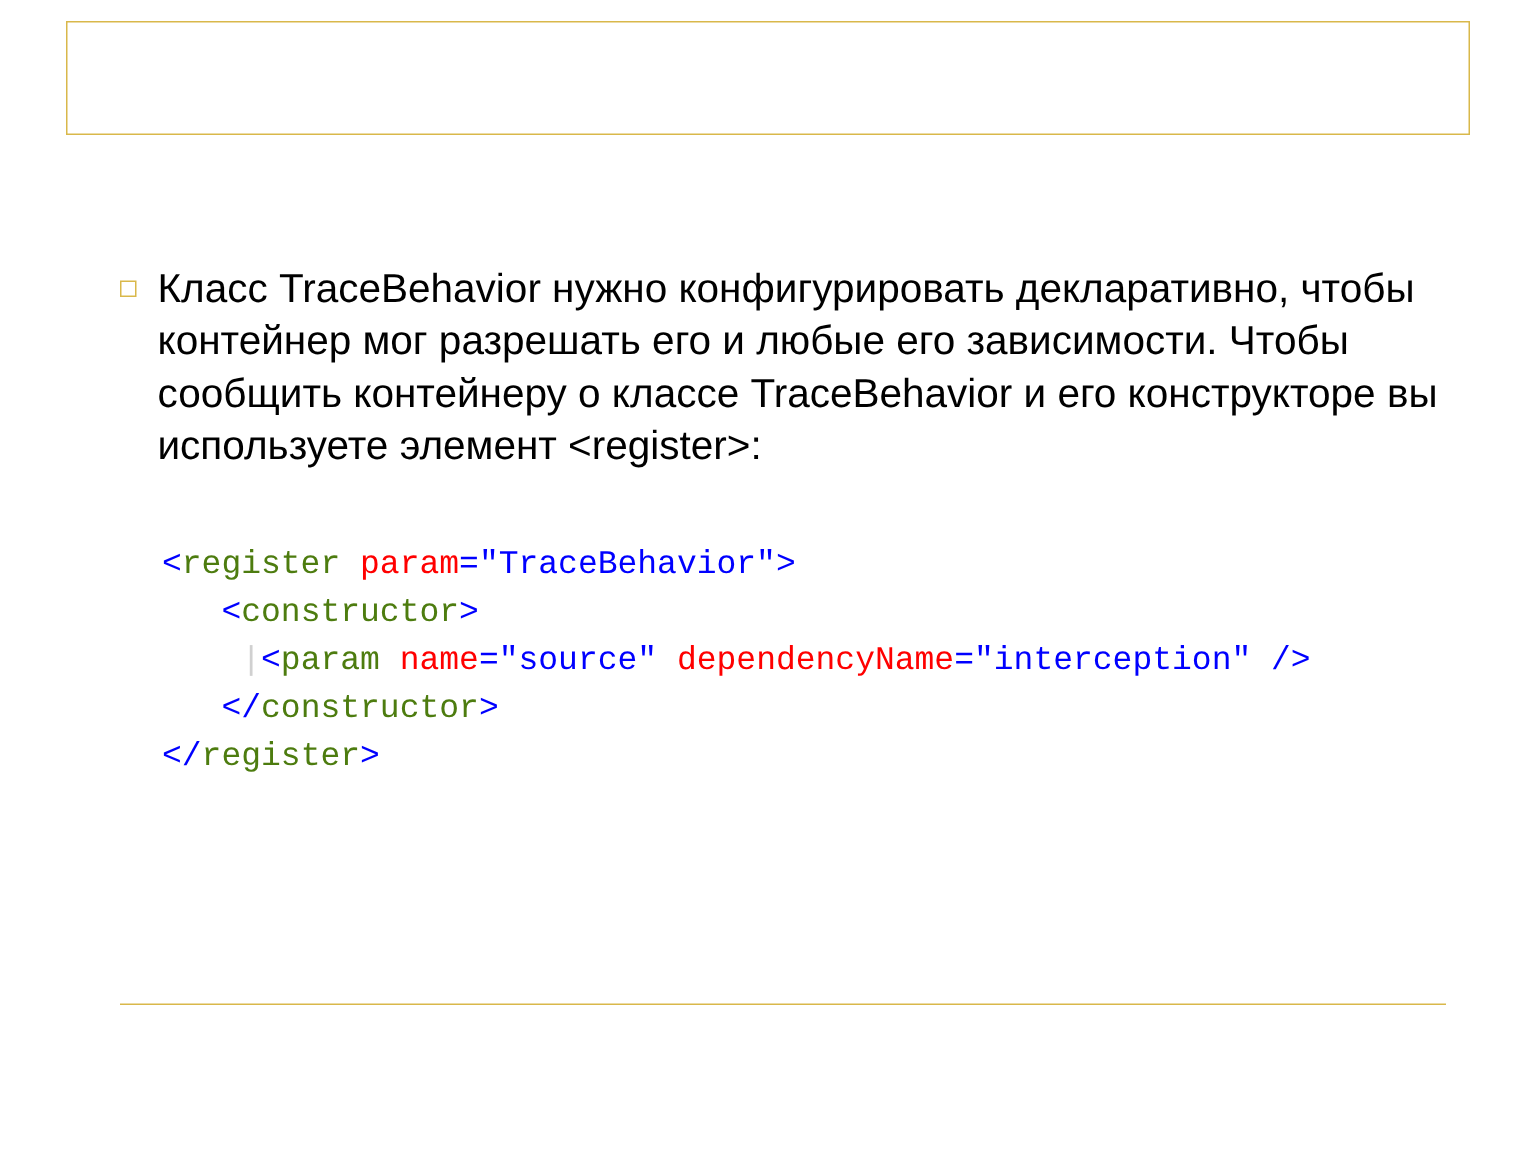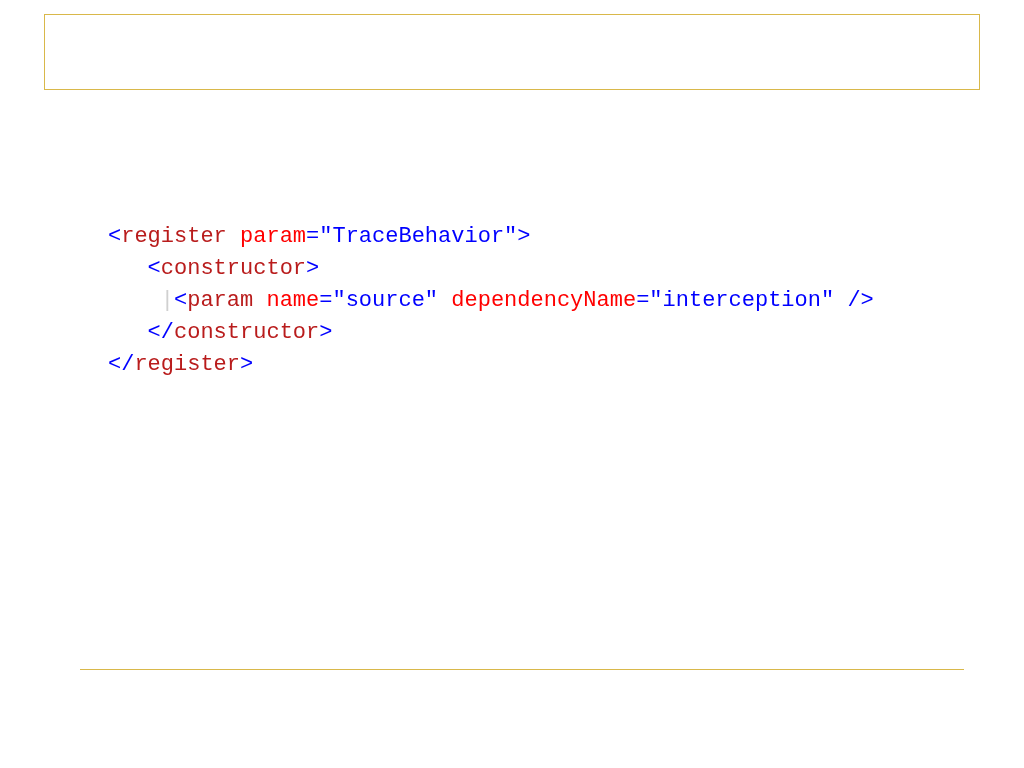--- a/index.html
+++ b/index.html
@@ -54,21 +54,21 @@
   }
   .code-block {
     margin-top: 46px;
     margin-left: 28px;
     font-family: "Courier New", Courier, monospace;
     font-size: 22px;
     line-height: 1.45;
     white-space: pre;
   }
   .tag-brackets   { color: #0000ff; }
-  .tag-name       { color: #b91c1c; }
+  .tag-name       { color: #4d7c0f; }
   .attr-name      { color: #ff0000; }
   .attr-eq        { color: #0000ff; }
   .attr-value     { color: #0000ff; }
   .guide-line {
     color: #d0d0d0;
   }
   .bottom-rule {
     position: absolute;
     bottom: 98px;
     left: 80px;
@@ -79,20 +79,24 @@
 </style>
 </head>
 <body>
 
 <div class="slide">
 
   <div class="top-rule"></div>
 
   <div class="content">
 
+    <div class="bullet-row">
+      <div class="bullet-marker"></div>
+      <div class="bullet-text">Класс TraceBehavior нужно конфигурировать декларативно, чтобы контейнер мог разрешать его и любые его зависимости. Чтобы сообщить контейнеру о классе TraceBehavior и его конструкторе вы используете элемент &lt;register&gt;:</div>
+    </div>
 
     <div class="code-block"><span class="tag-brackets">&lt;</span><span class="tag-name">register</span><span> </span><span class="attr-name">param</span><span class="attr-eq">=</span><span class="attr-value">"TraceBehavior"</span><span class="tag-brackets">&gt;</span>
 <span>   </span><span class="tag-brackets">&lt;</span><span class="tag-name">constructor</span><span class="tag-brackets">&gt;</span>
 <span>    </span><span class="guide-line">|</span><span class="tag-brackets">&lt;</span><span class="tag-name">param</span><span> </span><span class="attr-name">name</span><span class="attr-eq">=</span><span class="attr-value">"source"</span><span> </span><span class="attr-name">dependencyName</span><span class="attr-eq">=</span><span class="attr-value">"interception"</span><span> </span><span class="tag-brackets">/&gt;</span>
 <span>   </span><span class="tag-brackets">&lt;/</span><span class="tag-name">constructor</span><span class="tag-brackets">&gt;</span>
 <span class="tag-brackets">&lt;/</span><span class="tag-name">register</span><span class="tag-brackets">&gt;</span></div>
 
   </div>
 
   <div class="bottom-rule"></div>

